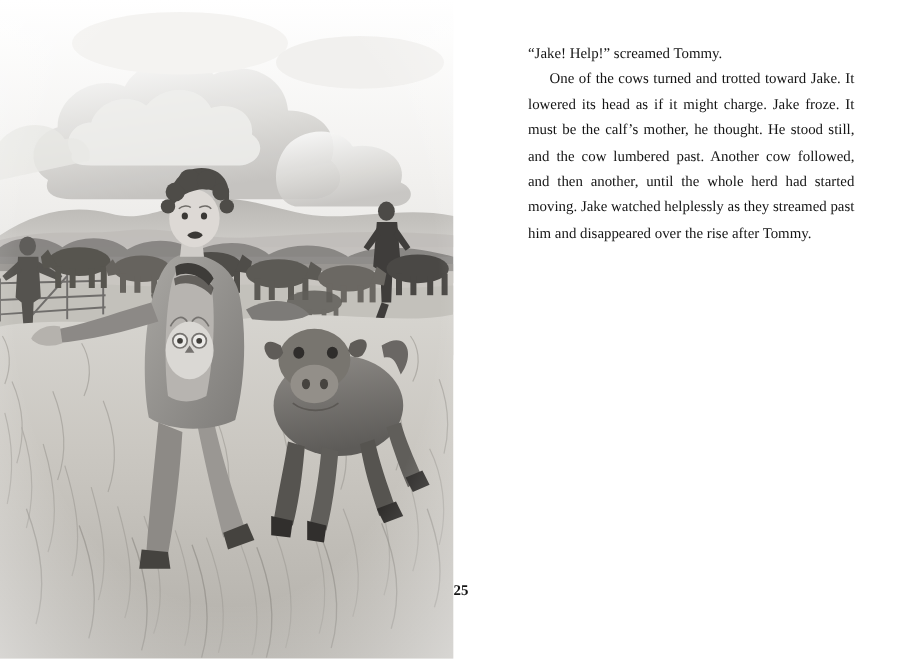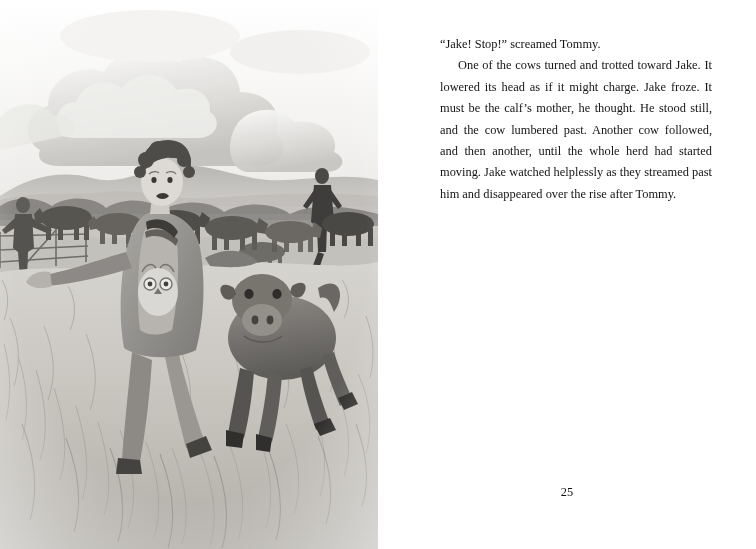--- a/index.html
+++ b/index.html
@@ -61,23 +61,23 @@
     text-indent: 18px;
   }
   .text-block p.noindent {
     text-indent: 0;
   }
   .page-number {
     position: absolute;
     left: 0;
     top: 485px;
     width: 378px;
-    text-align: center;
     font-size: 12.4px;
     color: #141414;
+    font-weight: bold;
   }
 </style>
 </head>
 <body>
 
 <div class="spread">
 
   <div class="illustration">
     <svg viewBox="0 0 378 549" xmlns="http://www.w3.org/2000/svg">
       <defs>
@@ -350,19 +350,19 @@
         <path d="M292,286 C304,278 310,286 302,296 C296,300 292,296 290,292 Z" fill="#5f5c58"></path>
         <path d="M244,336 C254,344 272,344 282,336" fill="none" stroke="#5b5854" stroke-width="1.4"></path>
       </g>
 
       <rect x="0" y="0" width="378" height="549" fill="url(#vign)"></rect>
     </svg>
   </div>
 
   <div class="text-page">
     <div class="text-block">
-      <p class="noindent">“Jake! Stop!” screamed Tommy.</p>
+      <p class="noindent">“Jake! Help!” screamed Tommy.</p>
       <p>One of the cows turned and trotted toward Jake. It lowered its head as if it might charge. Jake froze. It must be the calf’s mother, he thought. He stood still, and the cow lumbered past. Another cow followed, and then another, until the whole herd had started moving. Jake watched helplessly as they streamed past him and disappeared over the rise after Tommy.</p>
     </div>
     <div class="page-number">25</div>
   </div>
 
 </div>
 
 </body></html>

